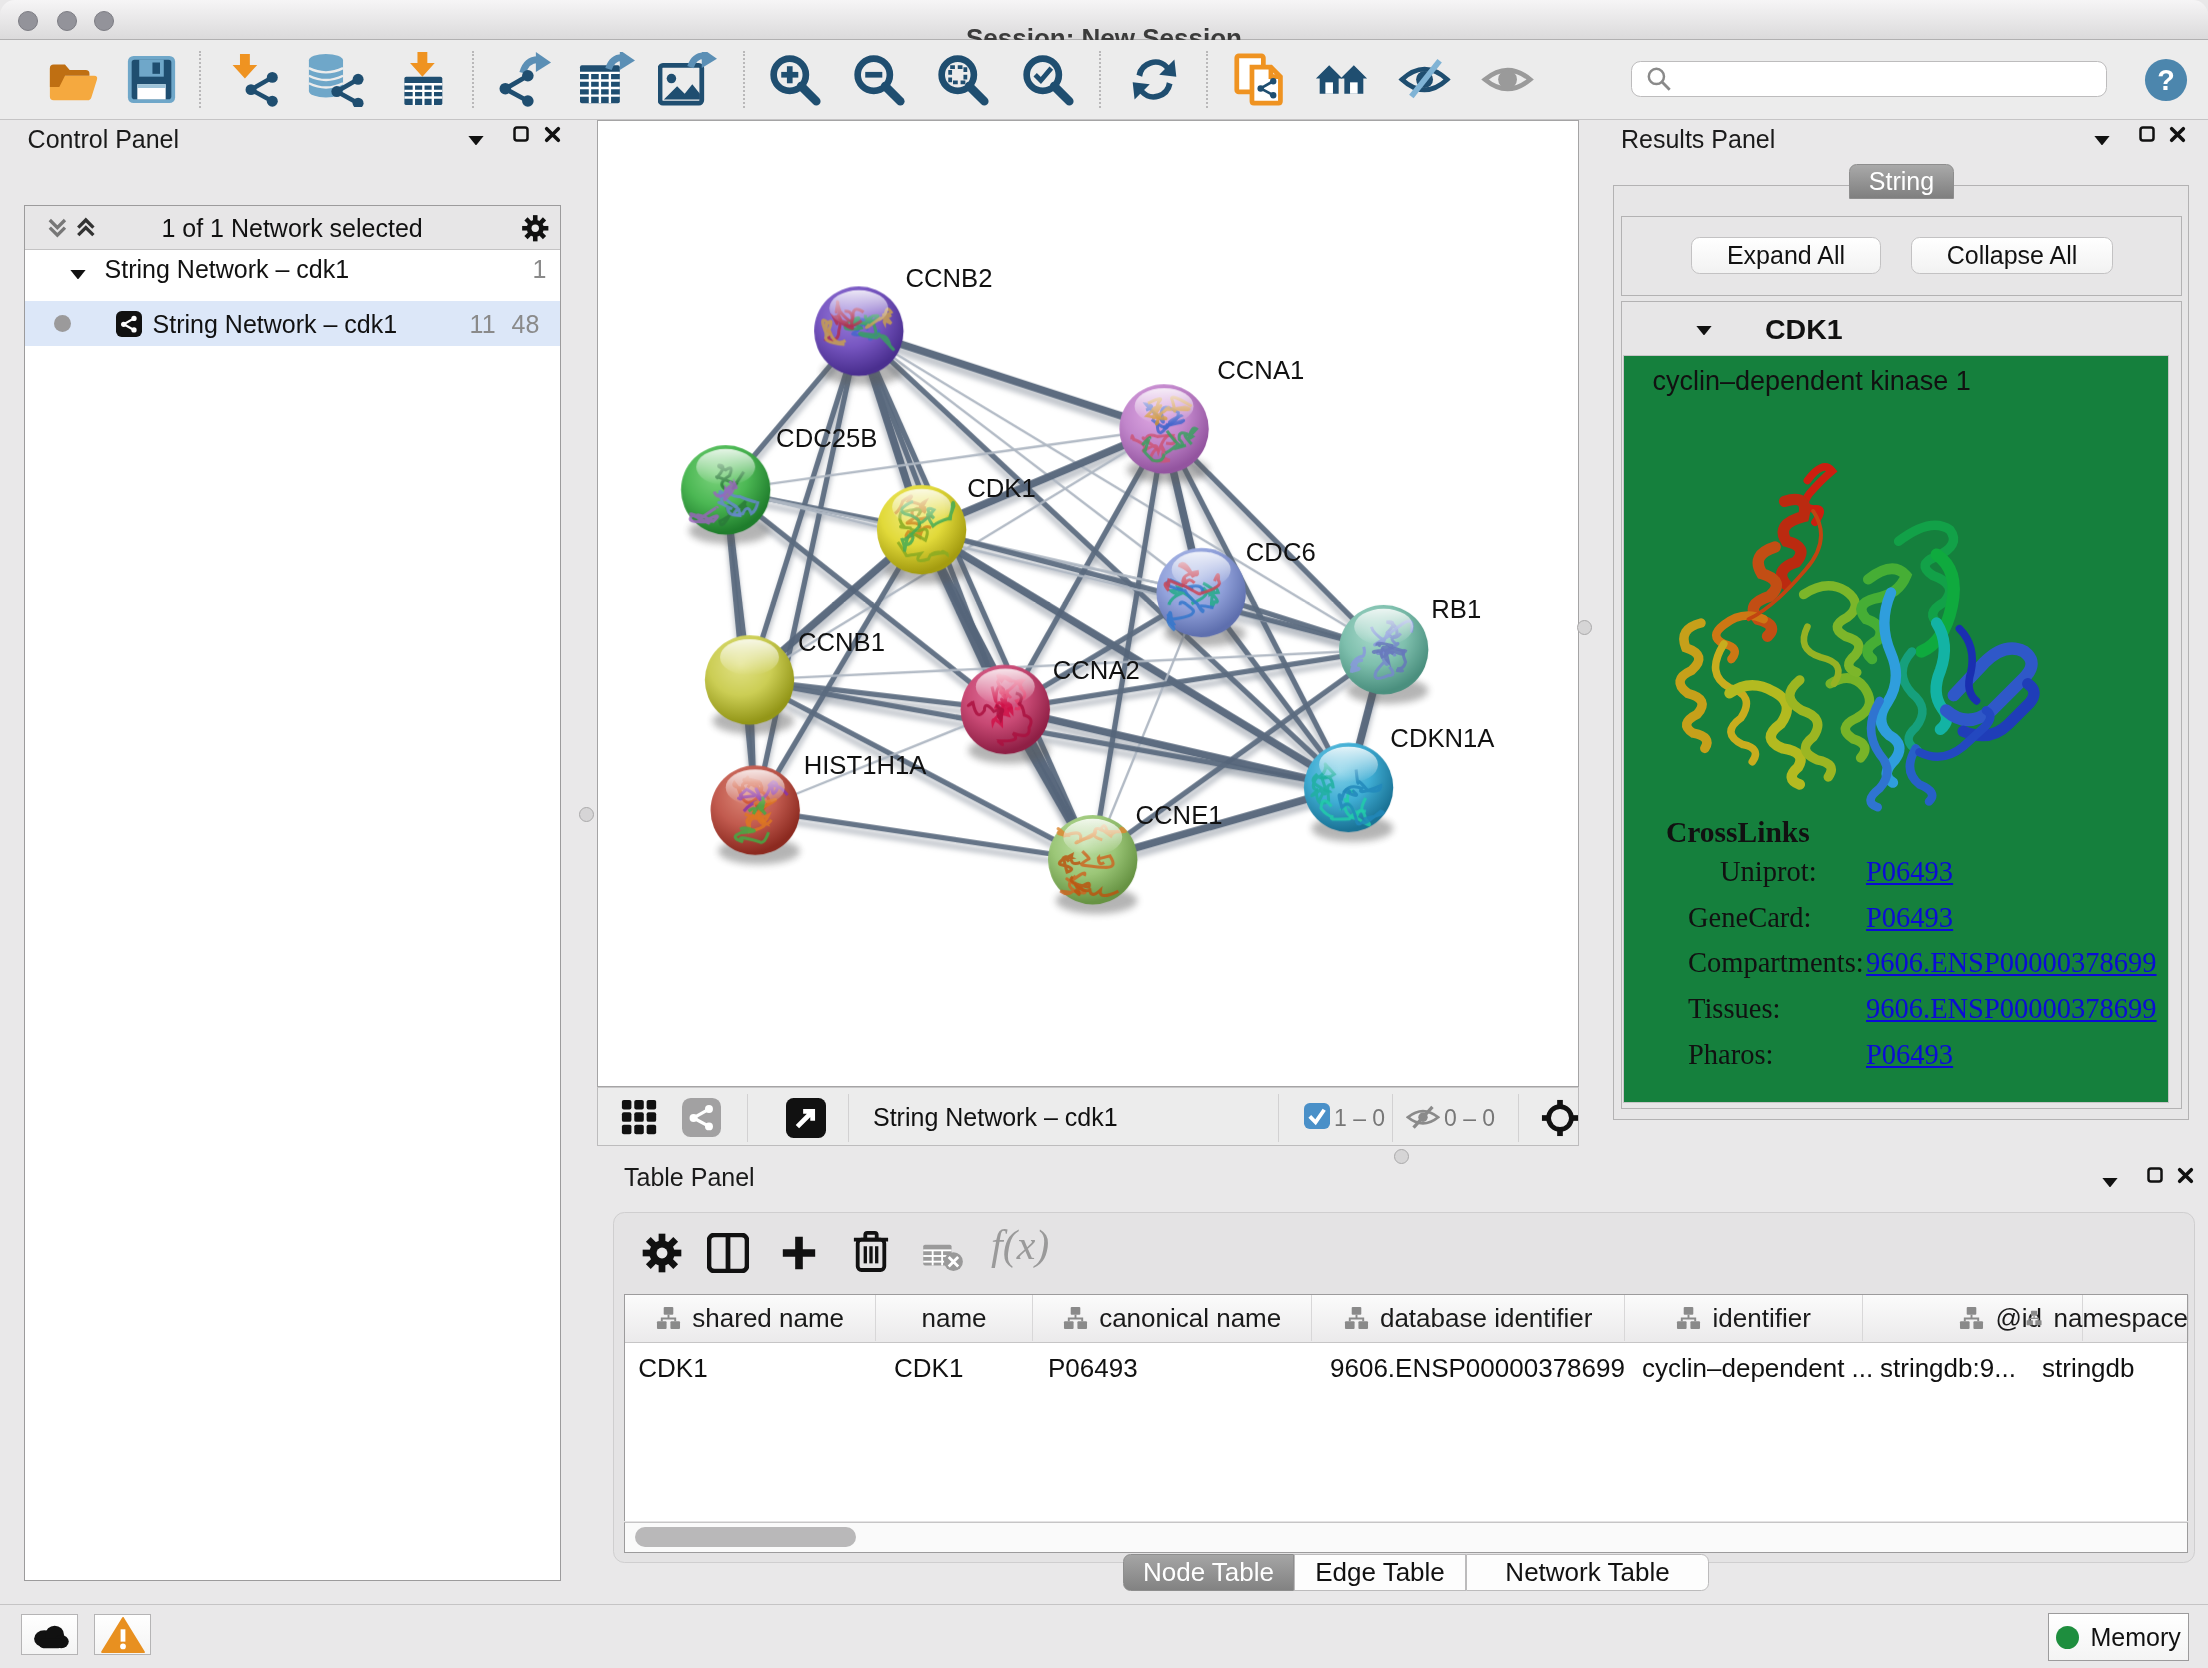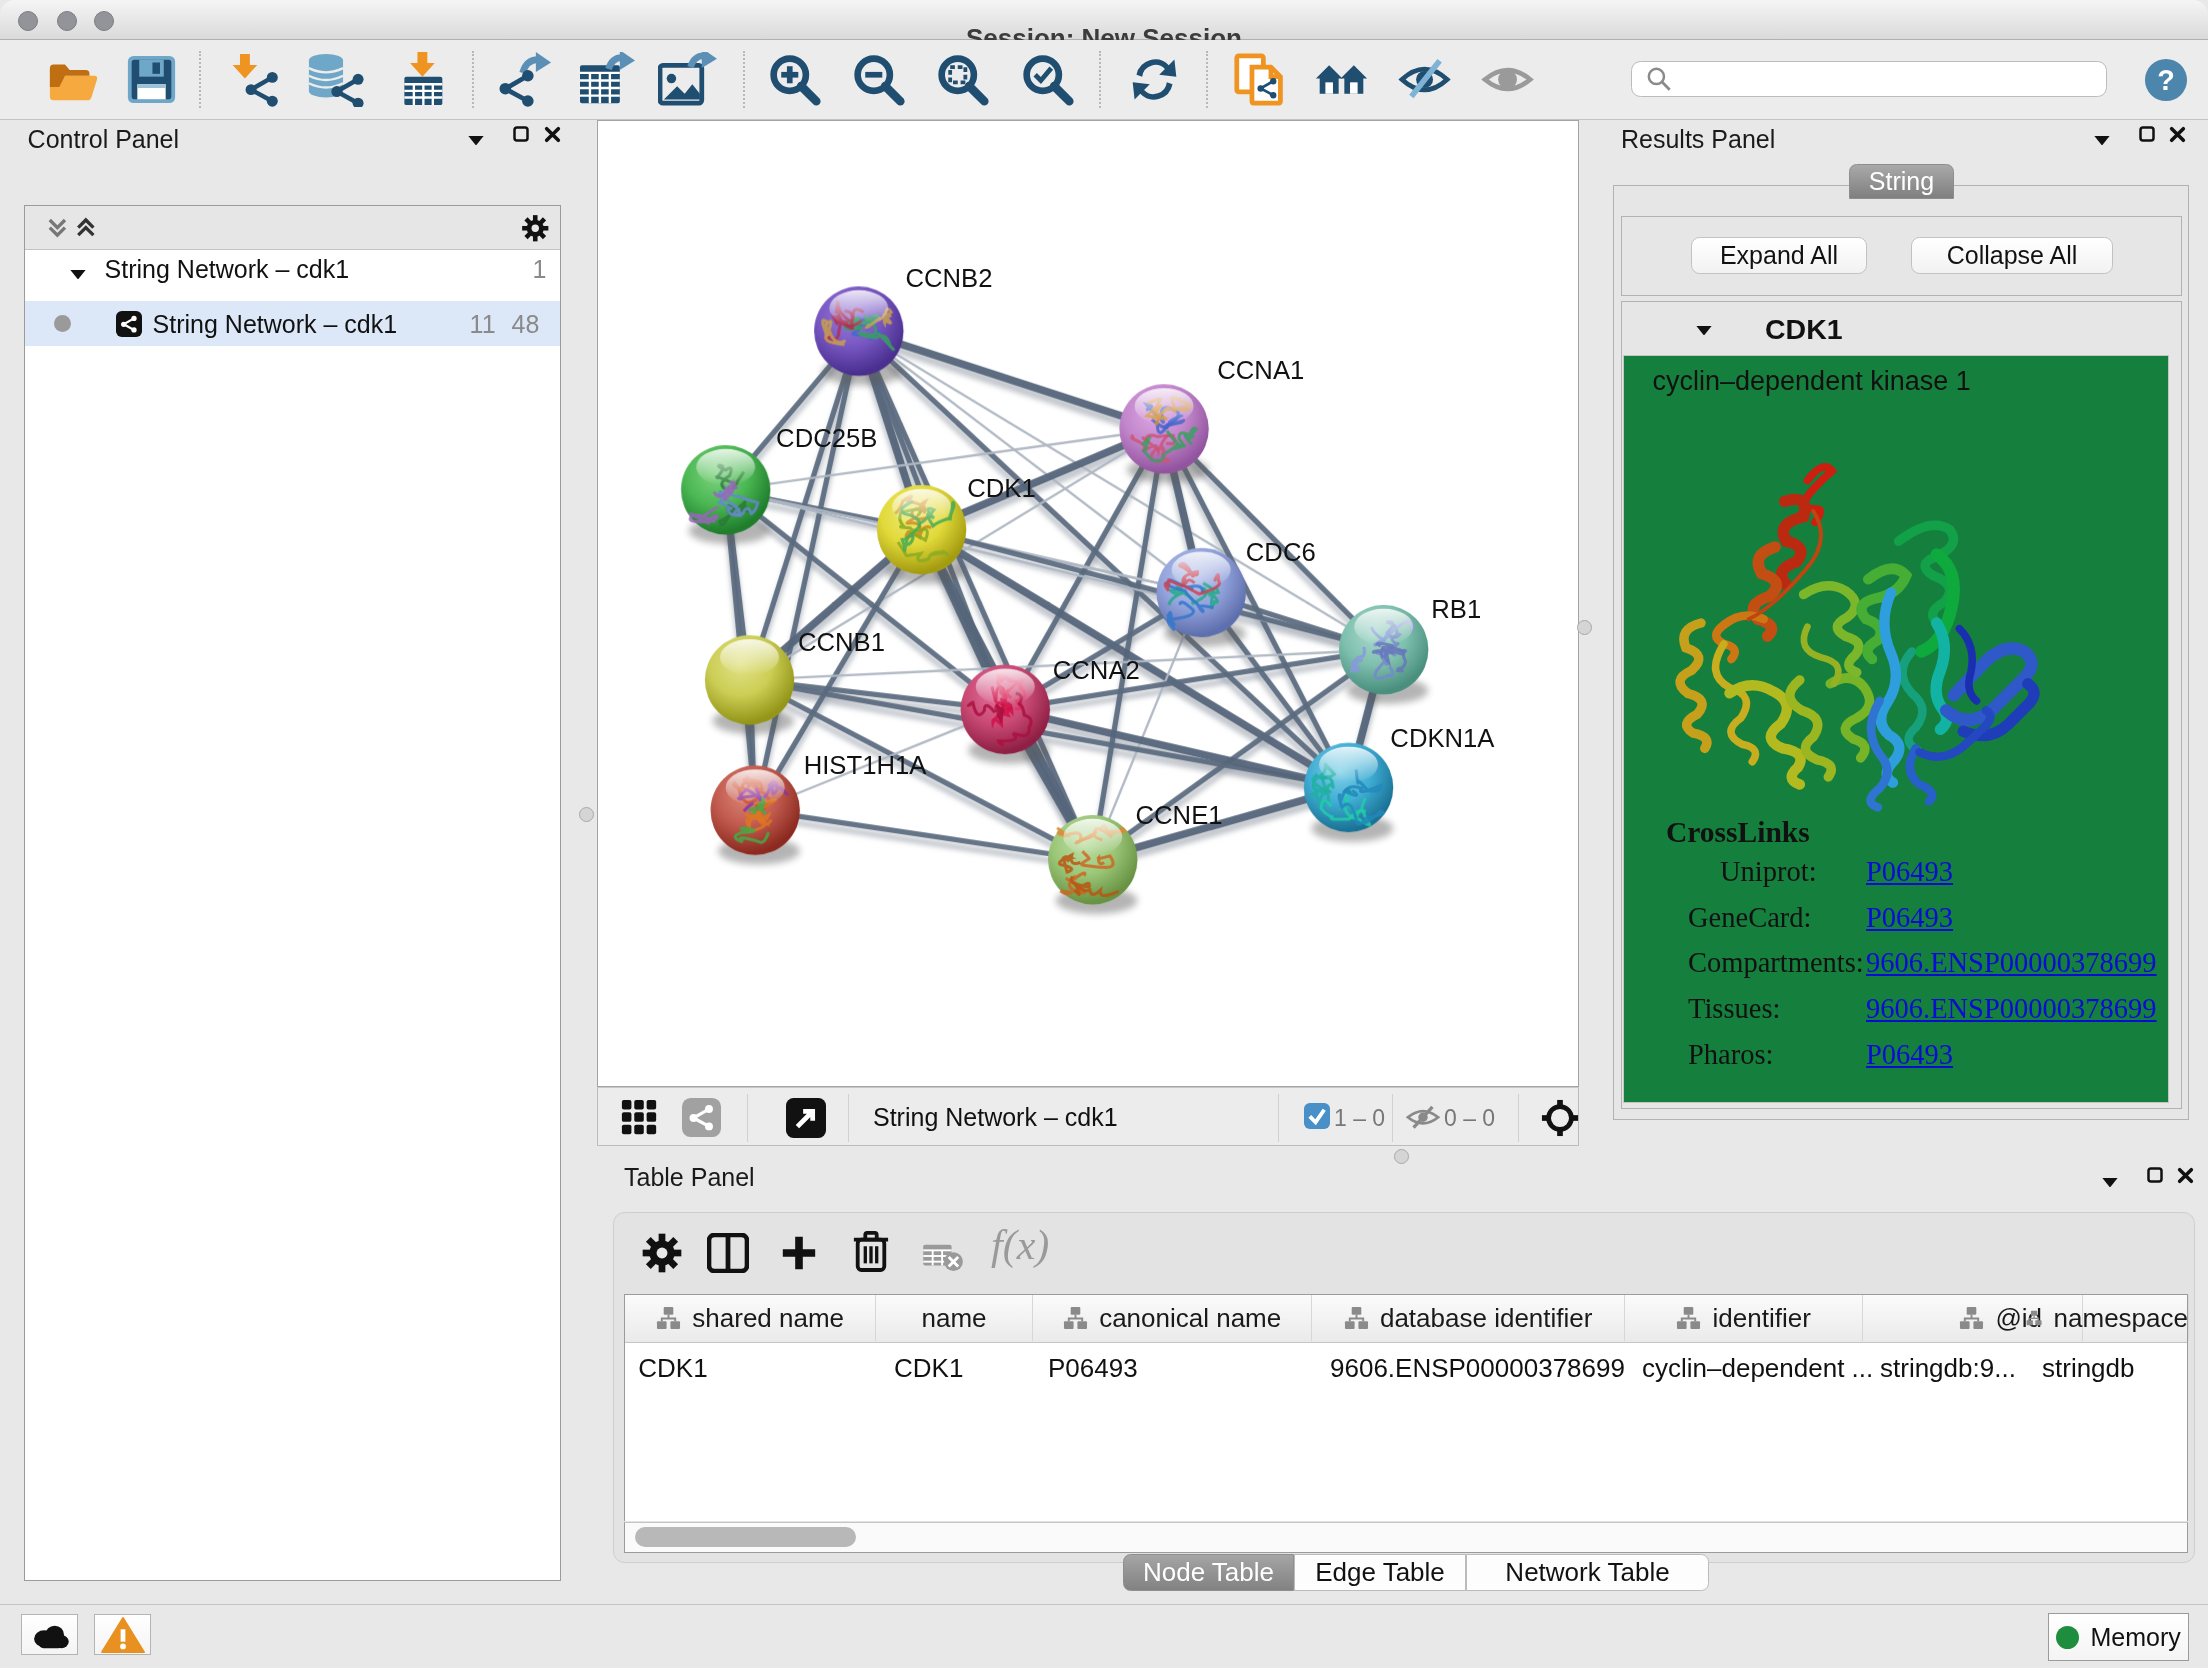--- a/index.html
+++ b/index.html
@@ -242,20 +242,21 @@
  <div class="cp-list abs">
   <div class="cp-topbar">
     <div style="position:absolute;left:21px;top:9.5px"><svg width="55" height="25" viewBox="0 0 58 26" style="">
             <g stroke="#777" stroke-width="3.5" fill="none">
               <path d="M4 4 L12 12 L20 4 M4 12 L12 20 L20 12"></path>
             </g>
 <g stroke="#333" stroke-width="3.5" fill="none">
               <path d="M34 12 L42 4 L50 12 M34 20 L42 12 L50 20"></path>
             </g>
           </svg></div>
+    <div style="position:absolute;left:0;top:7.6px;width:100%;text-align:center;font-size:25px">1 of 1 Network selected</div>
     <div style="position:absolute;left:496px;top:7.6px"><svg width="28.5" height="28.5" viewBox="0 0 30 30" style="">
             <rect x="12.6" y="1.1999999999999993" width="4.8" height="6.0" fill="#111" transform="rotate(0 15.0 15.0)"></rect>
             <rect x="12.6" y="1.1999999999999993" width="4.8" height="6.0" fill="#111" transform="rotate(45 15.0 15.0)"></rect>
             <rect x="12.6" y="1.1999999999999993" width="4.8" height="6.0" fill="#111" transform="rotate(90 15.0 15.0)"></rect>
             <rect x="12.6" y="1.1999999999999993" width="4.8" height="6.0" fill="#111" transform="rotate(135 15.0 15.0)"></rect>
             <rect x="12.6" y="1.1999999999999993" width="4.8" height="6.0" fill="#111" transform="rotate(180 15.0 15.0)"></rect>
             <rect x="12.6" y="1.1999999999999993" width="4.8" height="6.0" fill="#111" transform="rotate(225 15.0 15.0)"></rect>
             <rect x="12.6" y="1.1999999999999993" width="4.8" height="6.0" fill="#111" transform="rotate(270 15.0 15.0)"></rect>
             <rect x="12.6" y="1.1999999999999993" width="4.8" height="6.0" fill="#111" transform="rotate(315 15.0 15.0)"></rect>
             <circle cx="15.0" cy="15.0" r="9.0" fill="#111"></circle>
@@ -639,21 +640,21 @@
  <div style="position:absolute;left:549px;top:5.7px"><svg width="16" height="16" viewBox="0 0 16 16">
         <rect x="1.5" y="1.5" width="13" height="13" rx="2.5" fill="none" stroke="#111" stroke-width="2.5"></rect>
       </svg></div>
  <div style="position:absolute;left:579px;top:5.7px"><svg width="17" height="17" viewBox="0 0 16 16">
         <path d="M2.5 2.5 L13.5 13.5 M13.5 2.5 L2.5 13.5" stroke="#111" stroke-width="3.4" stroke-linecap="round"></path>
       </svg></div>
 </div>
 <div class="abs respanel-box"></div>
 <div class="abs stringtab">String</div>
 <div class="abs box1">
- <div class="btn" style="left:69px;top:20px;width:176px;height:37px">Expand All</div>
+ <div class="btn" style="left:69px;top:20px;width:190px;height:37px">Expand All</div>
  <div class="btn" style="left:289px;top:20px;width:202px;height:37px">Collapse All</div>
 </div>
 <div class="abs box2">
  <div class="box2-head">
    <div style="position:absolute;left:74px;top:19px"><svg width="16" height="9.5" viewBox="0 0 16 10">
           <path d="M0 0 H16 L8 10 Z" fill="#111"></path>
         </svg></div>
    <div style="position:absolute;left:143px;top:10.5px;font-size:28.5px;font-weight:bold">CDK1</div>
  </div>
  <div class="box2-body">

